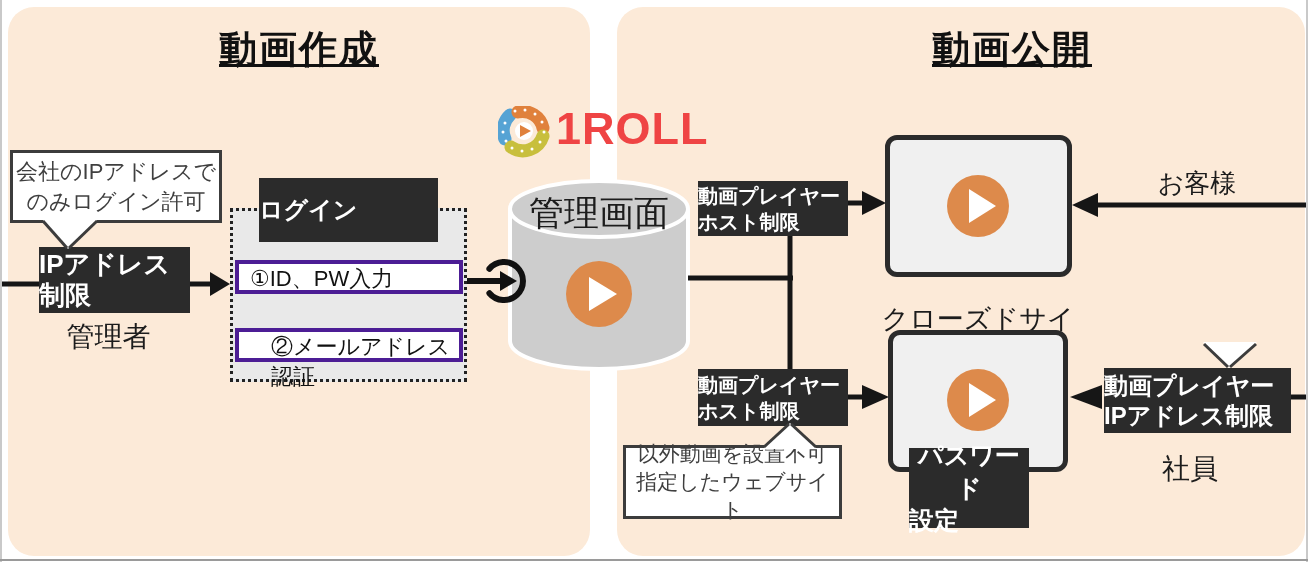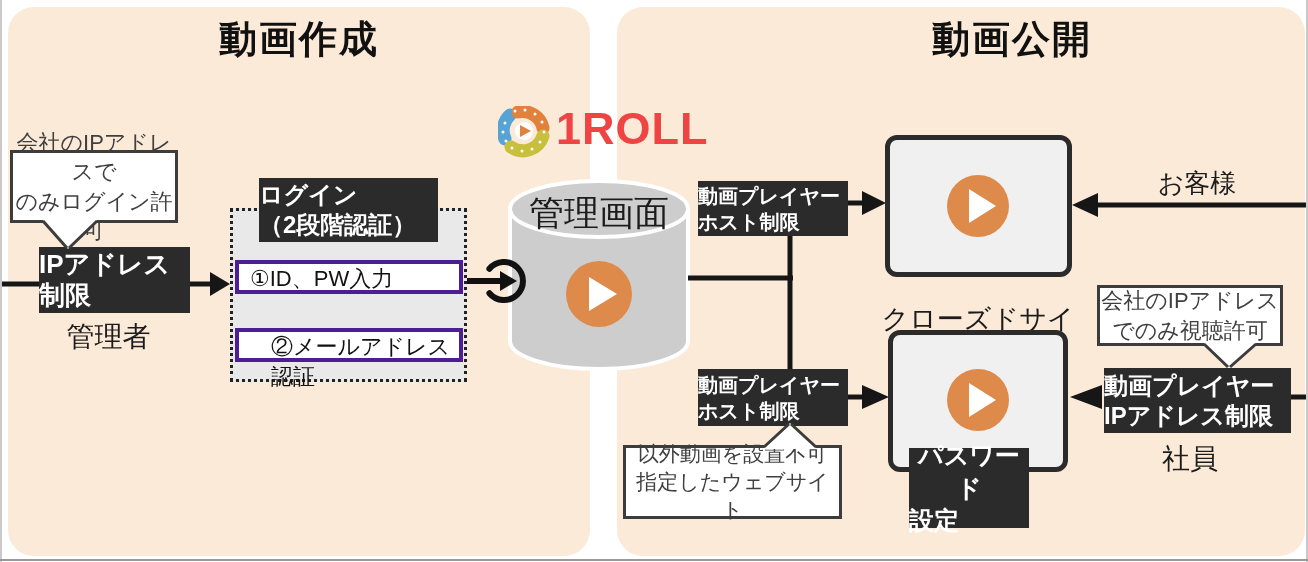--- a/index.html
+++ b/index.html
@@ -11,22 +11,22 @@
   }
   .edge-left  { position:absolute; left:0; top:0; width:2px; height:562px; background:#c9c9c9; z-index:5; }
   .edge-right { position:absolute; right:0; top:0; width:2px; height:562px; background:#c9c9c9; z-index:5; }
   .edge-bottom{ position:absolute; left:0; top:559px; width:1308px; height:2px; background:#9a9a9a; z-index:5; }
 
   .panel { position:absolute; top:7px; height:549px; background:#fcead8; border-radius:26px; z-index:0; }
   #panel-left  { left:8px;   width:582px; }
   #panel-right { left:617px; width:688px; }
 
   .panel-title {
-    position:absolute; top:14px; width:100%; text-align:center;
-    font-size:38px; font-weight:bold; color:#111; letter-spacing:2px; z-index:2;
+    position:absolute; top:24px; width:100%; text-align:center;
+    font-size:38px; font-weight:bold; color:#111; letter-spacing:2px; z-index:2;text-decoration:underline;
   }
 
   .black-box {
     position:absolute; background:#2b2b2b; color:#fff; font-weight:bold;
     display:flex; flex-direction:column; align-items:flex-start; justify-content:center;
     text-align:center; z-index:2;
   }
   .site-box {
     position:absolute; background:#f0f0f0; border:5px solid #2b2b2b; border-radius:12px; z-index:2;
   }
@@ -126,35 +126,34 @@
         <circle cx="42" cy="36" r="1.5"></circle>
       <circle cx="34" cy="43" r="1.5"></circle>
         <circle cx="24" cy="45" r="1.5"></circle>
         <circle cx="14" cy="42" r="1.5"></circle>
     </g>
   </svg>
   <div class="logo-text">1ROLL</div>
 
   <div class="plain-label" style="left:529px; top:190px; width:140px; font-size:35px;">管理画面</div>
 
-  <div class="bubble" style="left:10px; top:150px; width:168px; height:73px; font-size:22px;">
+  <div class="bubble" style="left:10px; top:150px; width:212px; height:73px; font-size:22px;">
     <span>会社のIPアドレスで</span>
     <span>のみログイン許可</span>
   </div>
 
   <div class="black-box" style="left:39px; top:247px; width:151px; height:66px; font-size:26px; line-height:1.2;">
     <span>IPアドレス</span>
     <span>制限</span>
   </div>
   <div class="plain-label" style="left:33px; top:318px; width:151px; font-size:28px;">管理者</div>
 
   <div class="dotted-box"></div>
   <div class="black-box" style="left:259px; top:178px; width:179px; height:64px; font-size:24px; line-height:1.25;">
     <span>ログイン</span>
-    <span>（2段階認証）</span>
   </div>
   <div class="step-box" style="left:235px; top:260px; width:228px;">①ID、PW入力</div>
   <div class="step-box" style="left:235px; top:328px; width:228px;padding-left:32px;">②メールアドレス認証</div>
 
   <div class="black-box" style="left:698px; top:181px; width:150px; height:55px; font-size:20px; line-height:1.3;">
     <span>動画プレイヤー</span>
     <span>ホスト制限</span>
   </div>
 
   <div class="site-box" style="left:885px; top:135px; width:187px; height:142px;"></div>
@@ -174,29 +173,25 @@
   <div class="site-box" style="left:888px; top:330px; width:180px; height:142px;"></div>
   <svg class="overlay" style="left:940px; top:362px;" width="76" height="76" viewBox="0 0 76 76">
     <circle cx="38" cy="38" r="31" fill="#dd8a4b"></circle>
     <polygon points="29,21 56,38 29,55" fill="#fff"></polygon>
   </svg>
   <div class="black-box" style="left:909px; top:448px; width:120px; height:80px; font-size:25px; line-height:1.3; z-index:3;">
     <span>パスワード</span>
     <span>設定</span>
   </div>
 
-  <div class="bubble" style="left:1097px; top:285px; width:186px; height:61px; font-size:22px;">
-    <span>会社のIPアドレス</span>
-    <span>でのみ視聴許可</span>
-  </div>
   <div class="black-box" style="left:1104px; top:368px; width:187px; height:65px; font-size:24px; line-height:1.25;">
     <span>動画プレイヤー</span>
     <span>IPアドレス制限</span>
   </div>
-  <div class="plain-label" style="left:1115px; top:440px; width:150px; font-size:28px;">社員</div>
+  <div class="plain-label" style="left:1115px; top:450px; width:150px; font-size:28px;">社員</div>
 
   <div class="bubble" style="left:623px; top:445px; width:219px; height:74px; font-size:21px;">
     <span>以外動画を設置不可</span>
     <span>指定したウェブサイト</span>
   </div>
 
   <svg class="overlay" width="1308" height="562" viewBox="0 0 1308 562">
     <g>
       <polygon points="42,219 98,219 68,249" fill="#fff"></polygon>
       <line x1="43" y1="221" x2="67" y2="248" stroke="#3c3c3c" stroke-width="3"></line>

